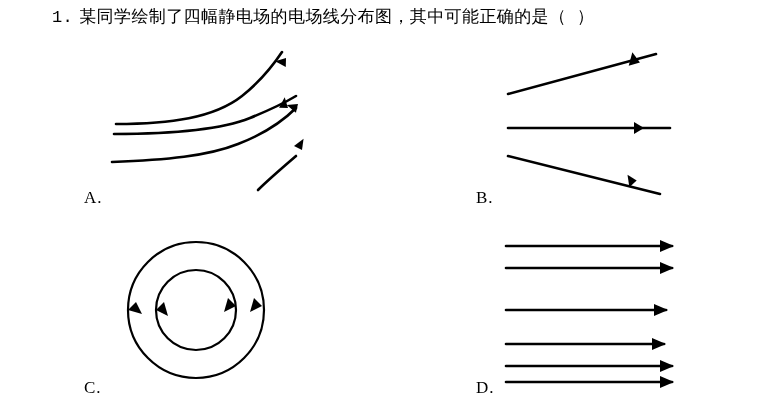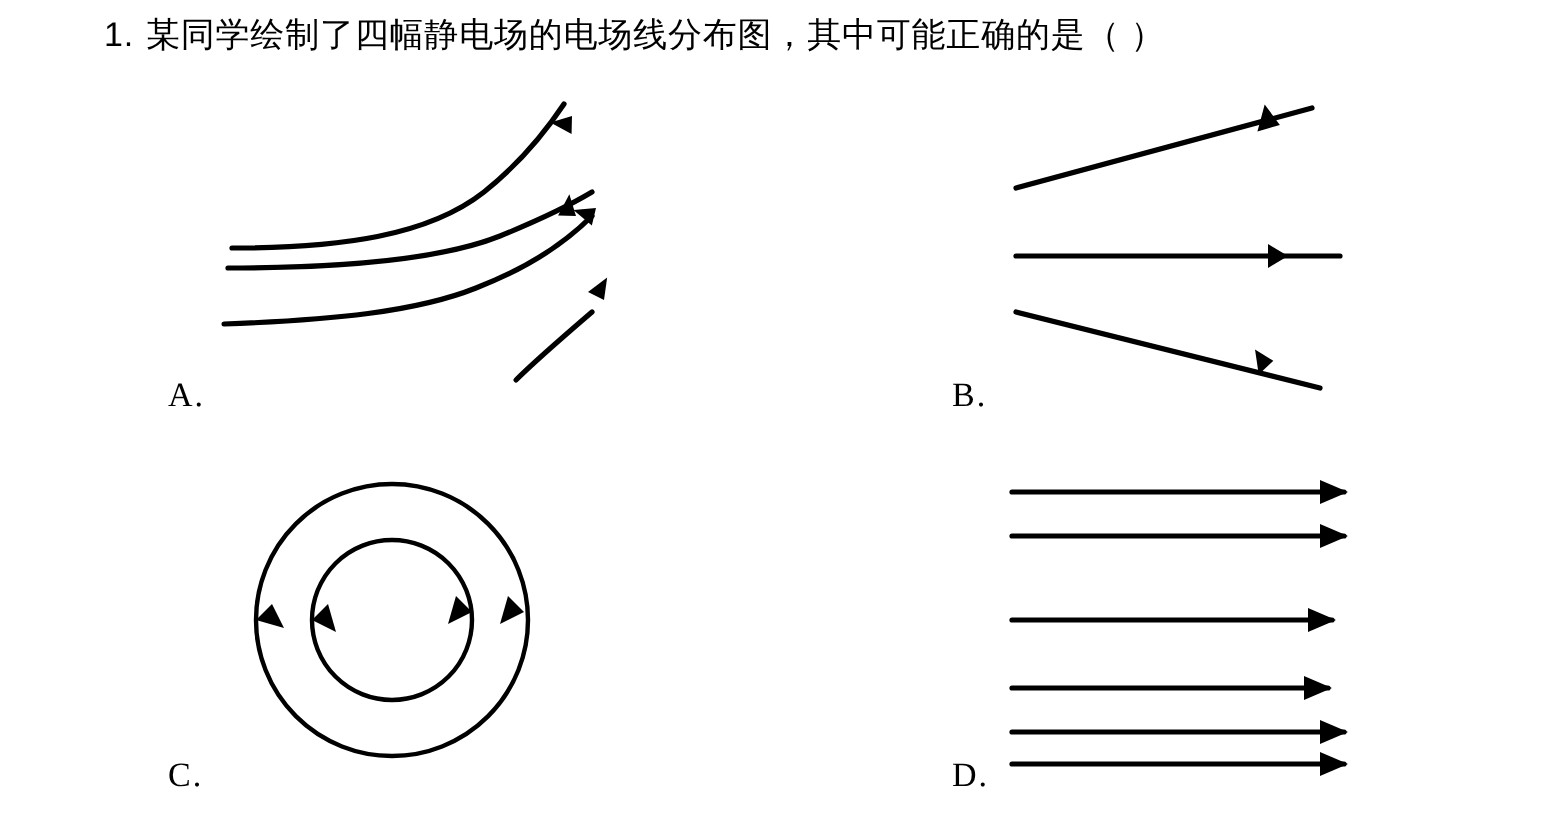--- a/index.html
+++ b/index.html
@@ -17,21 +17,21 @@
   #page {
     position: relative;
     width: 773px;
     height: 410px;
   }
   .question-line {
     position: absolute;
     left: 52px;
     top: 6px;
     width: 700px;
-    font-family: Liberation Sans, sans-serif;
+    font-family: Liberation Mono, monospace;
     font-size: 17px;
     line-height: 24px;
     letter-spacing: 0.4px;
     white-space: nowrap;
   }
   .q-num {
     display: inline-block;
     margin-right: 6px;
   }
   .option-label {

